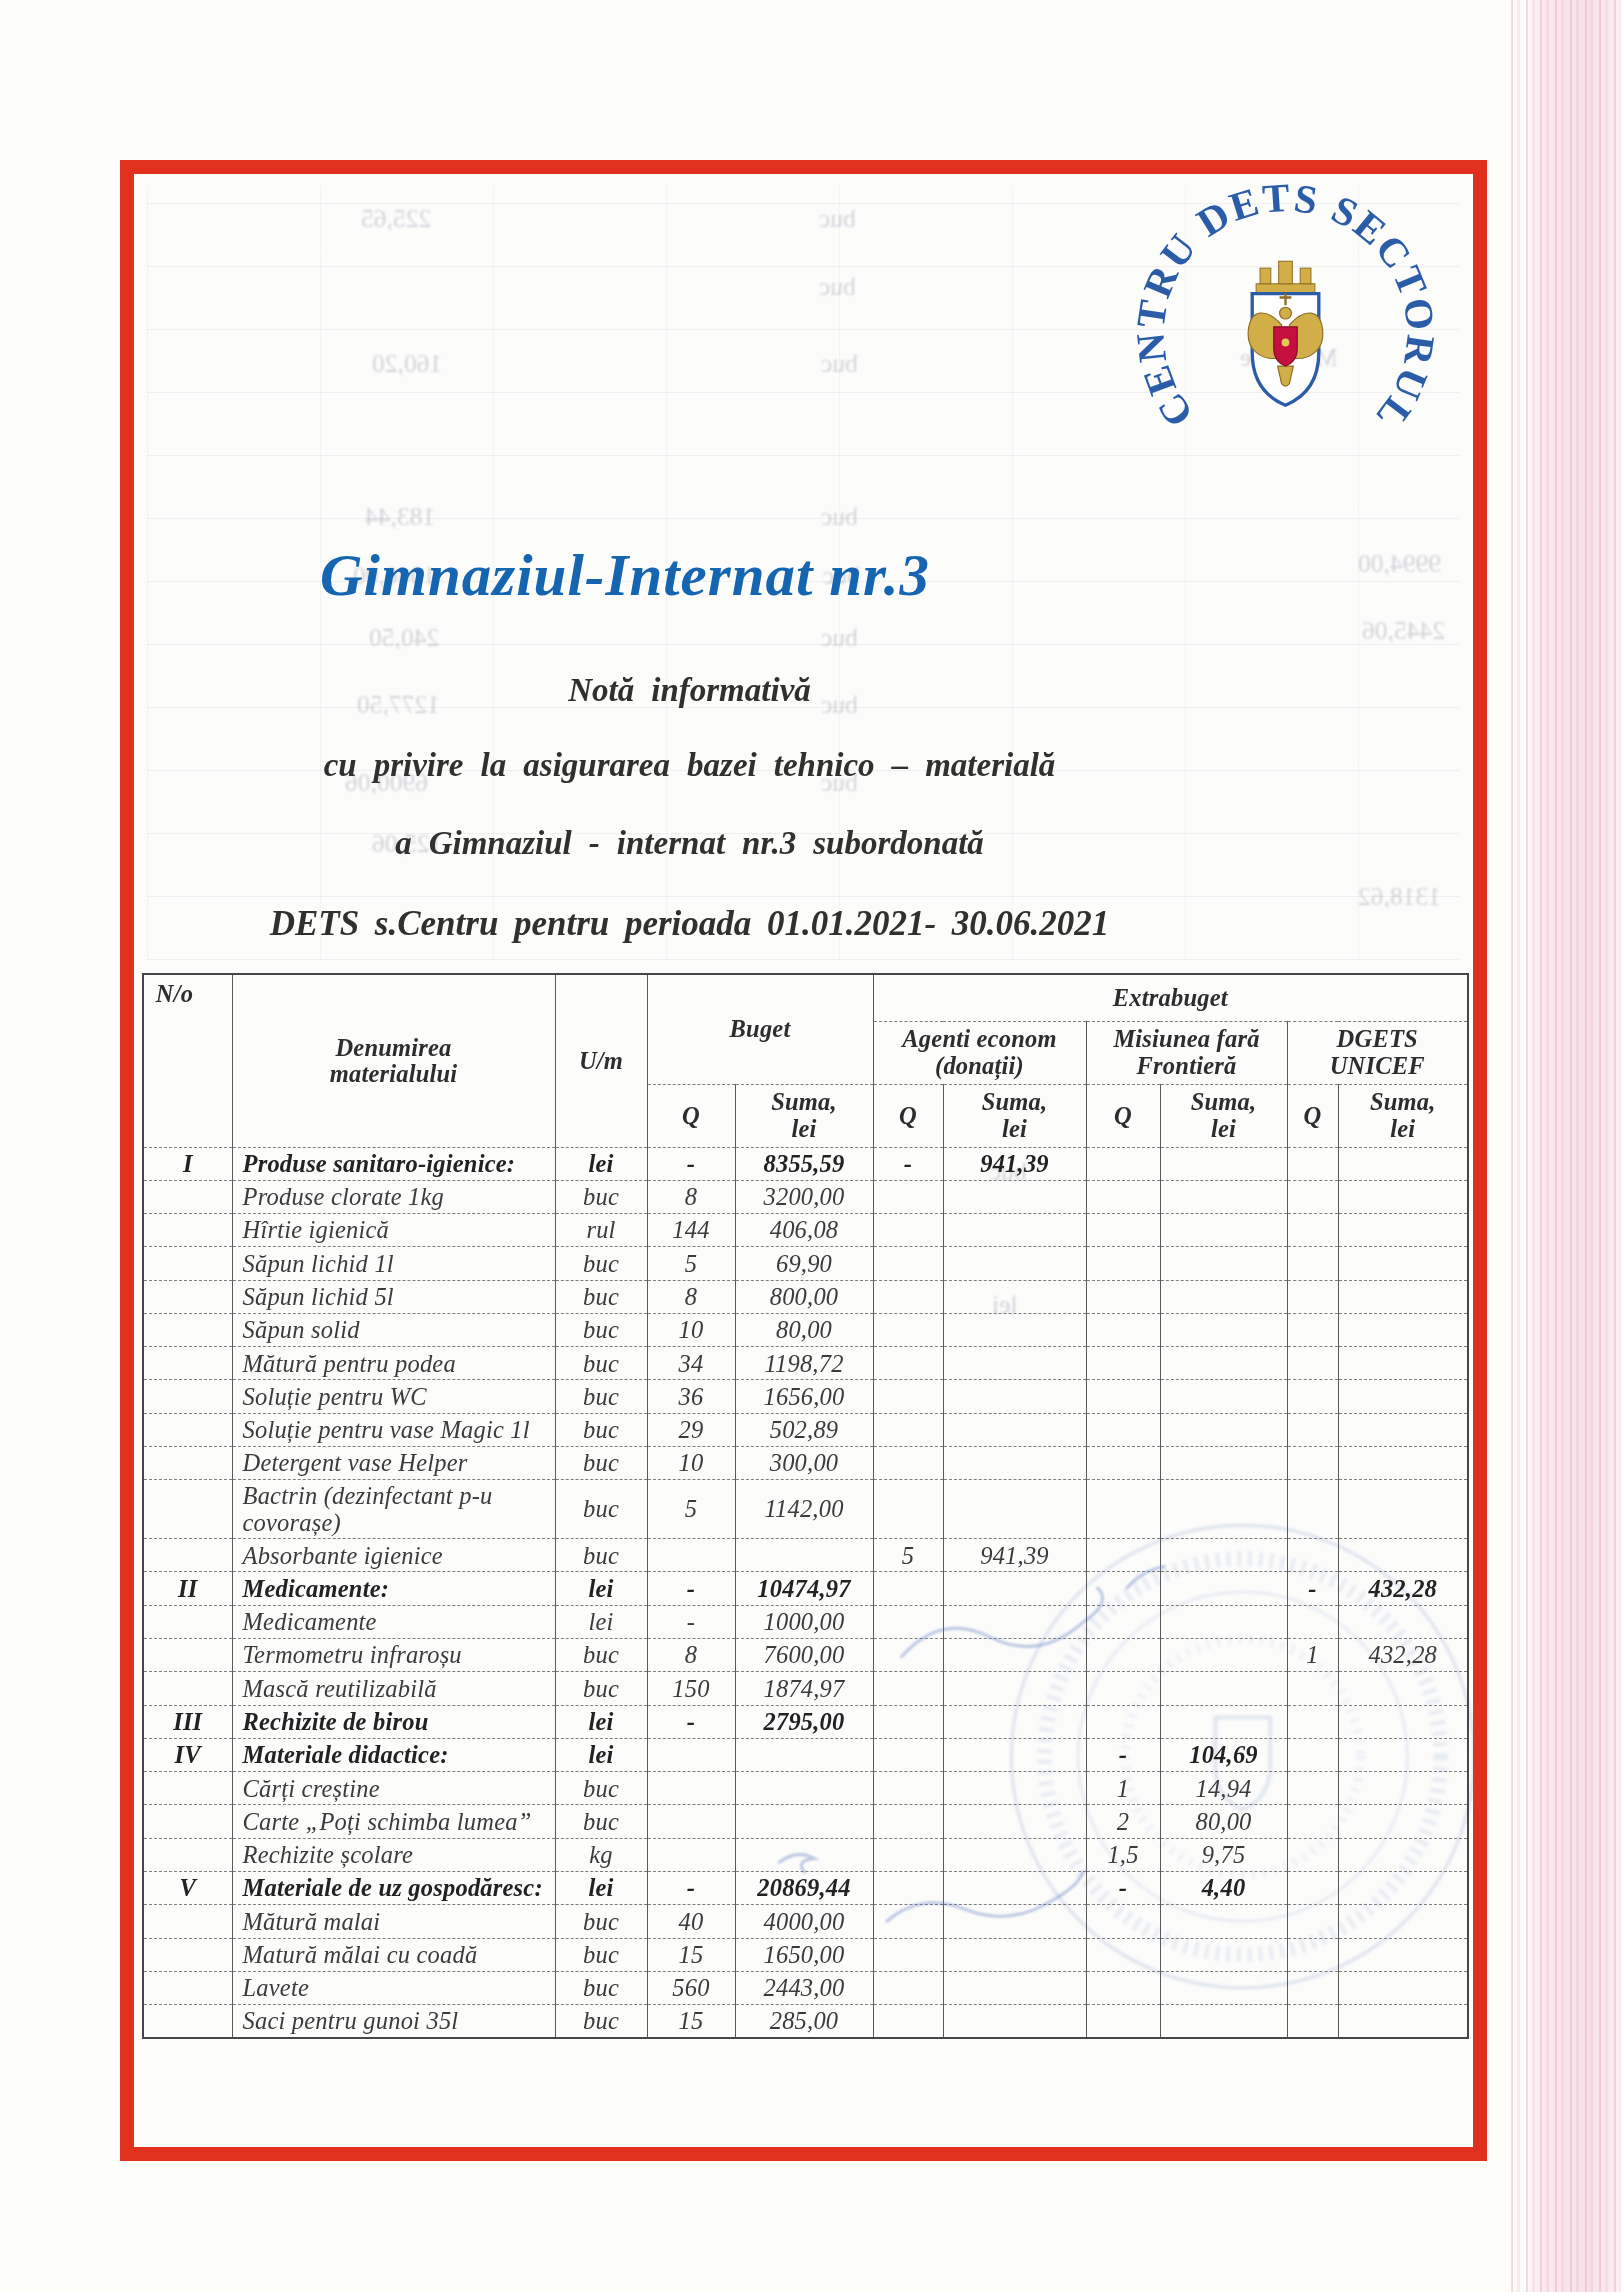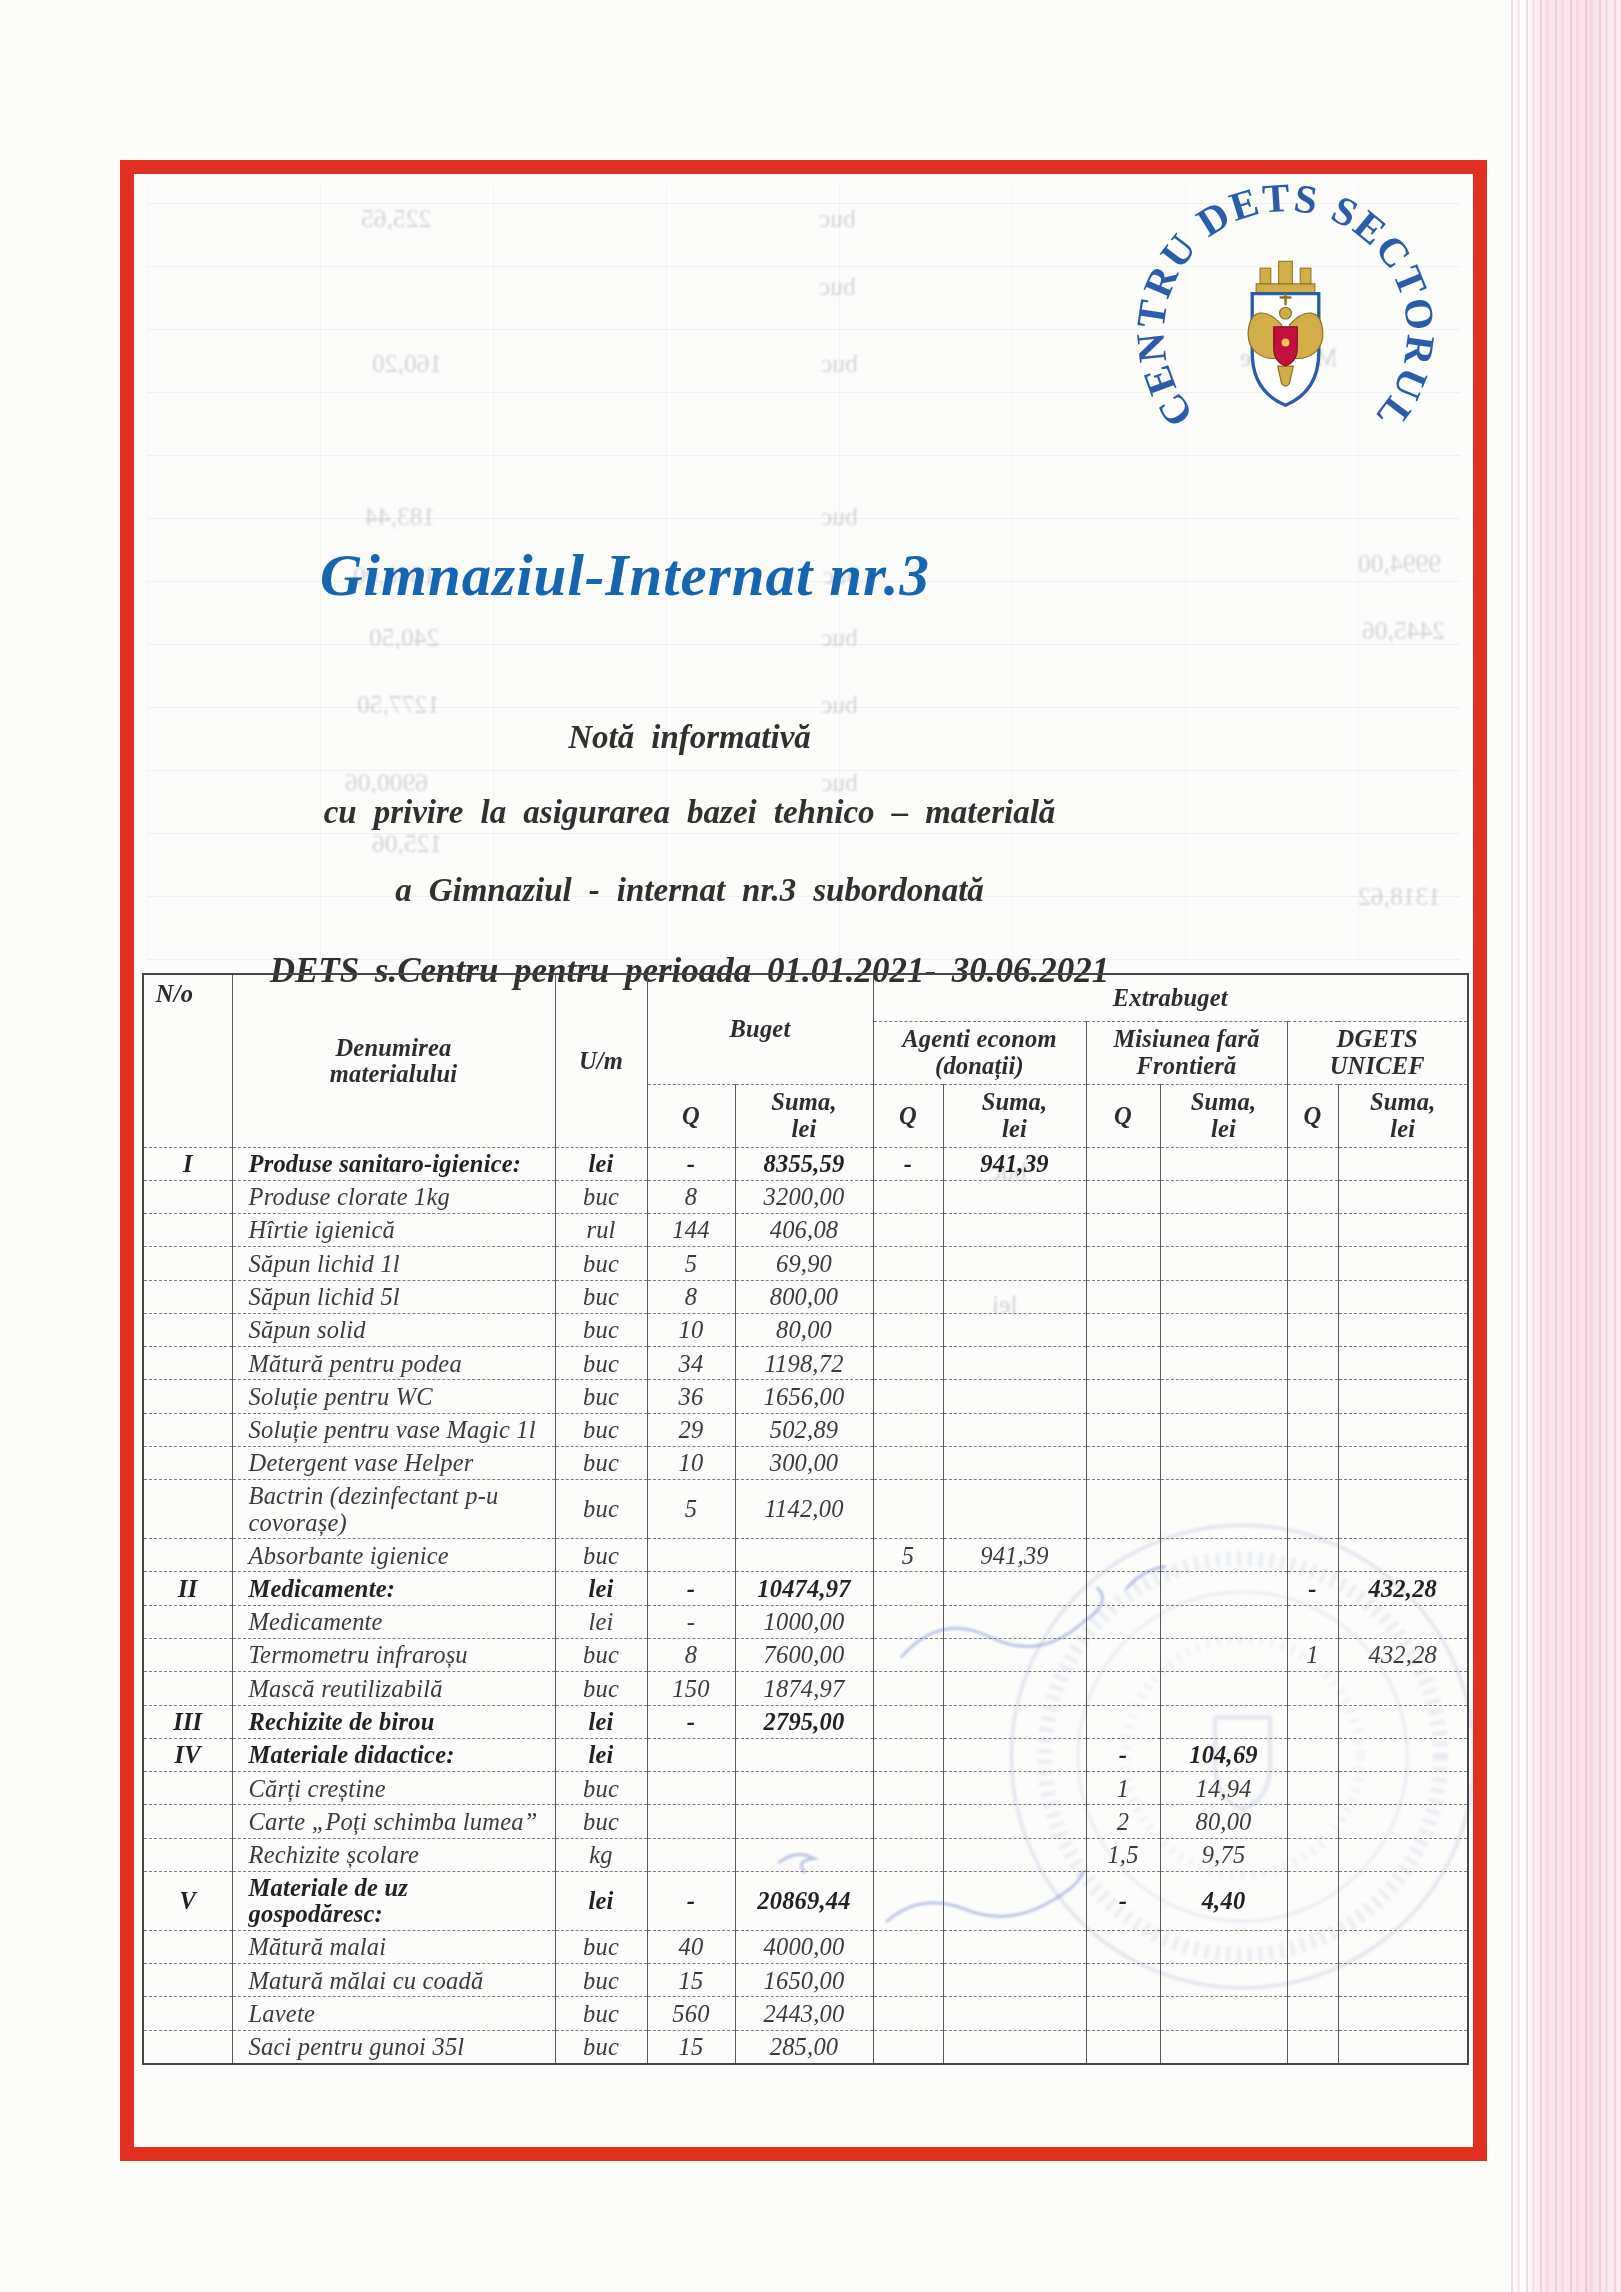--- a/index.html
+++ b/index.html
@@ -34,21 +34,21 @@
   .bleed .frag{
     position:absolute; color:rgba(125,132,150,.34); font-size:25.5px;
     transform:scaleX(-1); filter:blur(1.1px); white-space:nowrap;
   }
   
   .doc-title{
     position:absolute; left:130px; top:541px; width:990px; text-align:center;
     font-size:59px; font-weight:bold; font-style:italic; letter-spacing:1px;
   }
   .subtitle{position:absolute; left:134px; width:1111px; text-align:center;
-    font-style:italic; font-weight:bold; color:#30302f; word-spacing:8.8px;margin-top:47px;}
+    font-style:italic; font-weight:bold; color:#30302f; word-spacing:8.8px;}
   .sub1{top:672px; font-size:33px;}
   .sub2{top:747px; font-size:33px;}
   .sub3{top:825px; font-size:33px;}
   .sub4{top:904px; font-size:35px; word-spacing:6.9px;}
   
   .tbl-wrap{position:absolute; left:142px; top:973px;font-style:italic;}
   table.tbl{
     width:1326px; border-collapse:collapse; table-layout:fixed;
     border:2px solid #474747;
   }
@@ -58,21 +58,21 @@
     font-size:24.5px; line-height:26.5px; padding:2.9px 5.9px 2px;
     overflow:hidden; color:#3b3b3b; letter-spacing:0.2px;
   }
   .tbl thead th{font-weight:bold; text-align:center; vertical-align:middle; color:#2d2d2d;}
   .tbl thead tr.hrowA th{border-top:none;}
   .h-no{vertical-align:top !important; text-align:left !important; padding:5.9px 0 0 11.8px !important;}
   .h-denum-inner{display:inline-block; max-width:167px;}
   .h-narrow{display:inline-block; max-width:90px;}
   .h-group-inner{display:inline-block; max-width:196px;}
   .tbl td{text-align:center;}
-  .tbl td.c-name{text-align:left; padding-left:16px;}
+  .tbl td.c-name{text-align:left; padding-left:10px;}
   .tbl tr.sect td{font-weight:bold; color:#222;}
   .tbl tbody td{height:27.4px;}
   
   .stamp,.pen{position:absolute; left:0; top:0; pointer-events:none;}
   
   .logo{position:absolute; left:1119px; top:178px; width:333px; height:333px;}
 </style>
 </head>
 <body>
 

